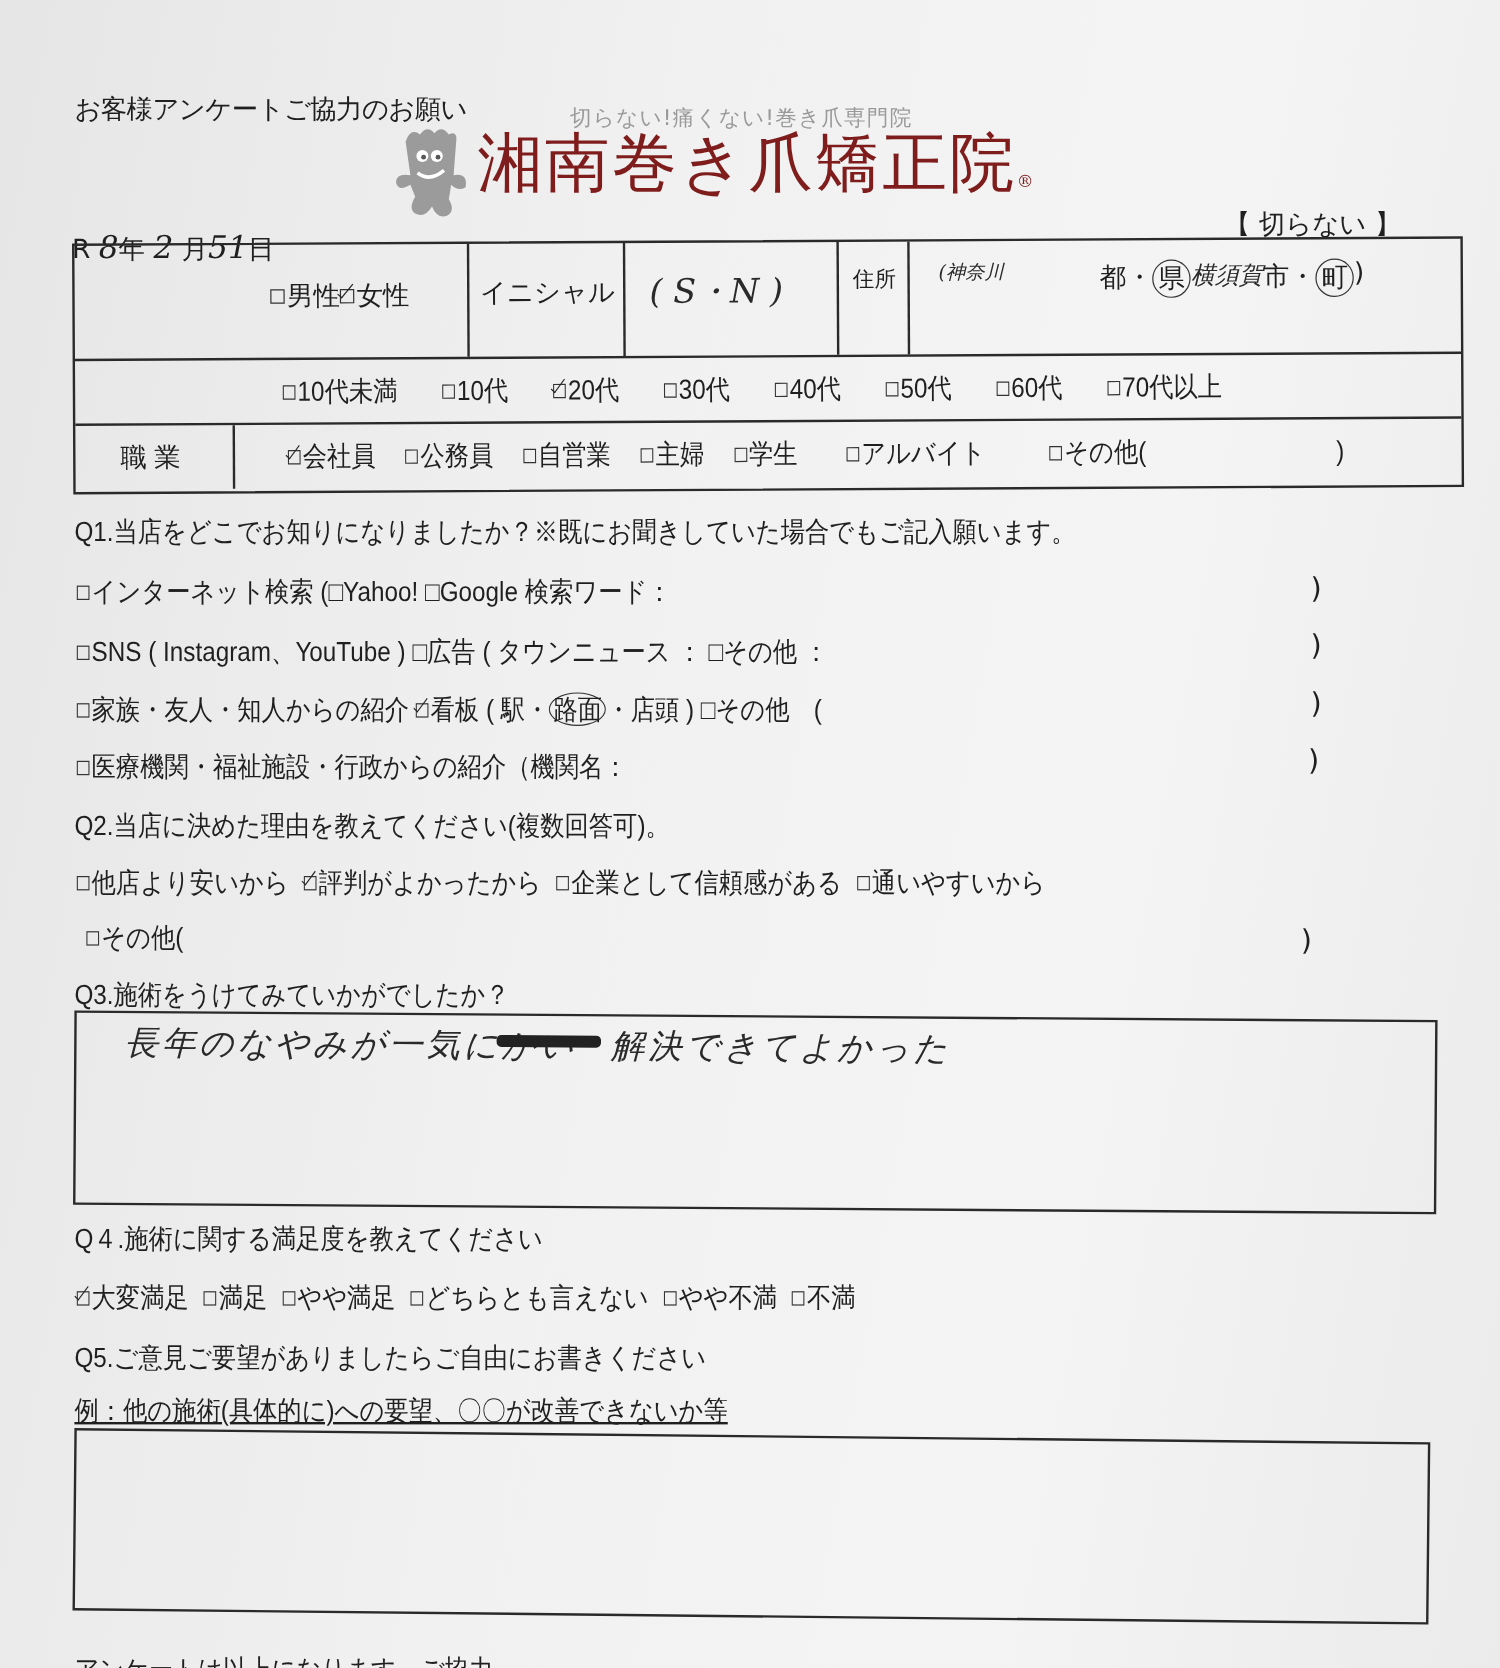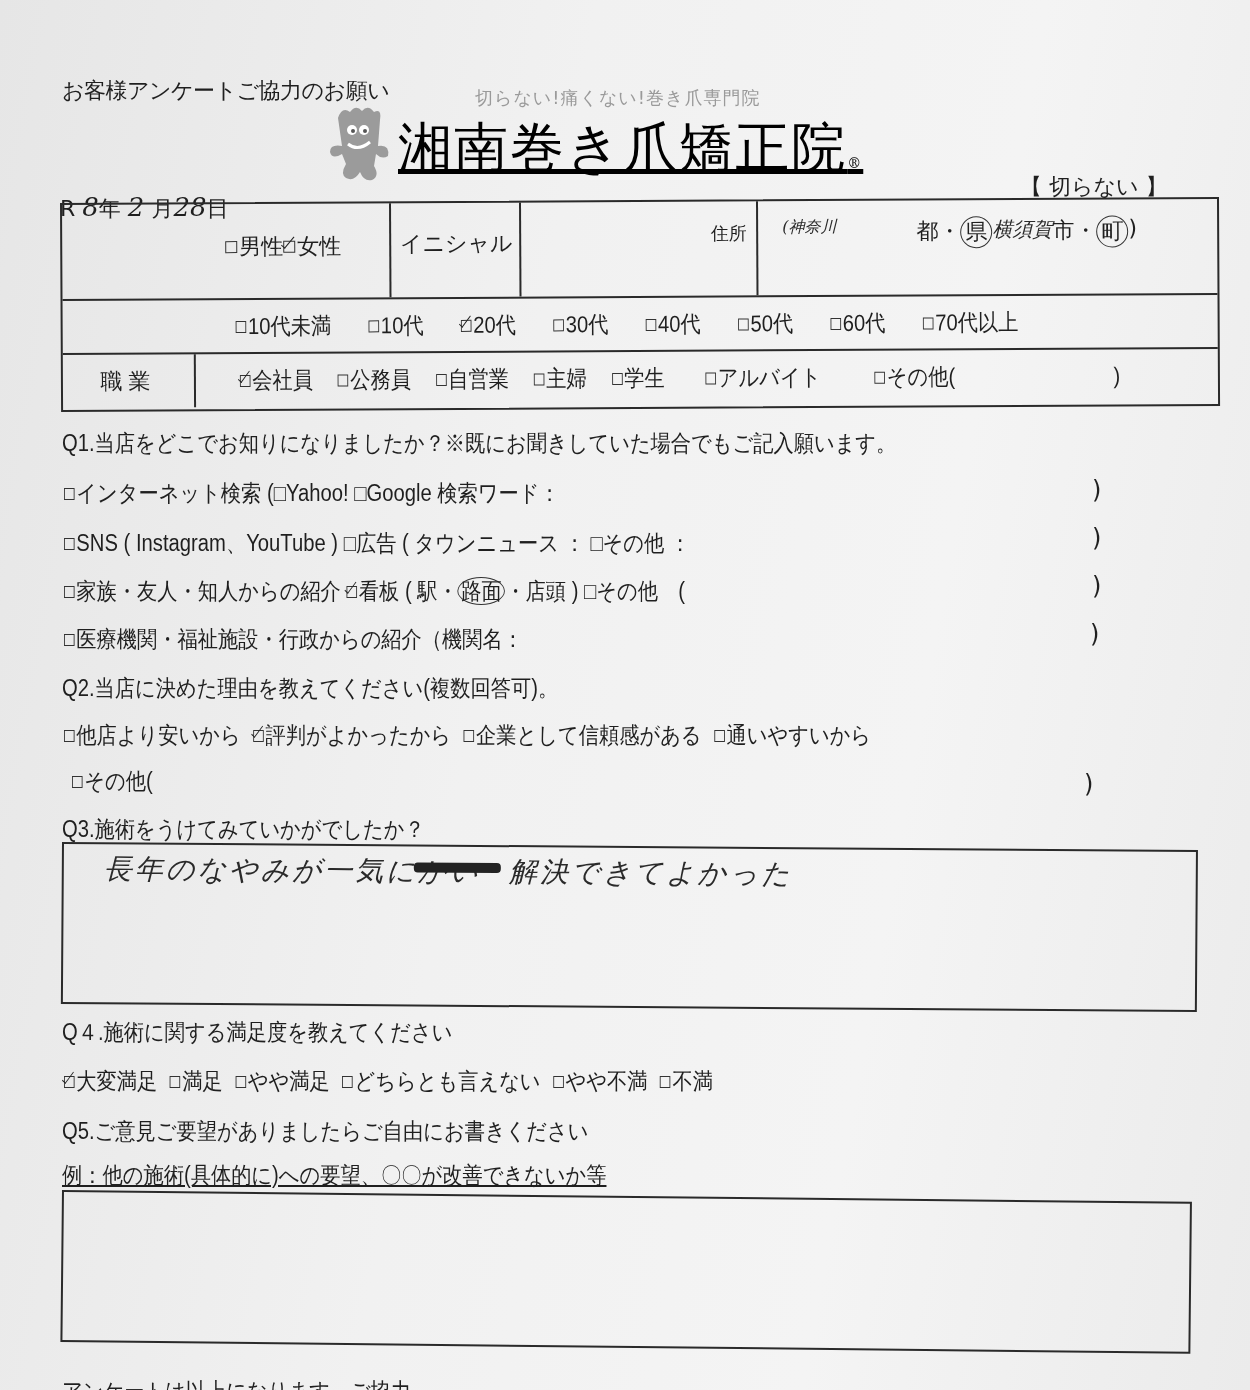--- a/index.html
+++ b/index.html
@@ -14,21 +14,21 @@
   .abs { position:absolute; }
   .txt { font-size:22px; letter-spacing:-0.5px; white-space:nowrap; }
   .cond { font-family:"Liberation Sans", sans-serif; font-size:23px; transform:scaleX(0.88); transform-origin:left center; white-space:nowrap; }
   .hand { font-family:"DejaVu Serif", serif; font-style:italic; color:#2a2a2a; white-space:nowrap; }
   .cb { display:inline-block; width:10px; height:10px; border:1.3px solid #333; margin-right:2px; vertical-align:1px; position:relative; }
   .cb.checked::after { content:""; position:absolute; left:1px; top:-8px; width:4px; height:14px; border-right:1.6px solid #222; border-bottom:1.6px solid #222; transform:rotate(40deg); }
   .item { display:inline-block; margin-right:26px; }
   
   .subtitle { left:62px; top:76px; font-size:22px; }
   .tagline { left:475px; top:86px; font-size:18px; color:#9a9a9a; letter-spacing:1px; }
-  .logo-title { left:398px; top:112px; font-family:"DejaVu Serif", serif; font-size:54px; color:#000000; letter-spacing:2px;text-decoration:underline; }
+  .logo-title { left:398px; top:100px; font-family:"DejaVu Serif", serif; font-size:54px; color:#7f1d1d; letter-spacing:2px; }
   .reg { font-size:14px; vertical-align:-2px; }
   .mascot { left:328px; top:104px; width:62px; height:80px; }
   .branch { left:1020px; top:172px; font-size:22px; }
   .date { left:60px; top:192px; font-size:22px; }
   .date .h { font-family:"DejaVu Serif", serif; font-style:italic; font-size:26px; }
   
   .tbl { left:60px; top:203px; width:1155px; height:205px; border:2px solid #2a2a2a; transform:rotate(-0.3deg); transform-origin:left top; }
   .row { position:absolute; left:0; right:0; border-bottom:2px solid #2a2a2a; }
   .row:last-child { border-bottom:none; }
   .cell { position:absolute; top:0; bottom:0; border-right:2px solid #2a2a2a; display:flex; align-items:center; }
@@ -55,31 +55,34 @@
   </svg>
 </div>
 <div class="abs logo-title">
   <span>湘南巻き爪矯正院</span><span class="reg">®</span>
 </div>
 <div class="abs branch">【 切らない 】</div>
 
 <div class="abs date">
   <span>R</span>
   <span class="h">8</span><span>年</span>
-  <span class="h">2</span>&nbsp;<span>月</span><span class="h">28</span><span>日</span>
+  <span class="h">2</span>&nbsp;<span>月</span><span class="h">51</span><span>日</span>
 </div>
 
 <div class="abs tbl">
 
   <div class="row" style="top:0;height:94px;">
     <div class="cell" style="left:133px;width:196px;padding-left:30px;box-sizing:border-box;align-items:flex-start;padding-top:28px;font-size:22px;">
       <span><span class="cb"></span><span>男性</span></span>
       <span><span class="cb checked"></span><span>女性</span></span>
     </div>
     <div class="cell" style="left:331px;width:126px;justify-content:center;align-items:flex-start;padding-top:26px;font-size:22px;">イニシャル</div>
+    <div class="cell" style="left:459px;width:178px;align-items:flex-start;padding-top:22px;padding-left:20px;box-sizing:border-box;">
+      <span class="hand" style="font-size:28px;">( S・N )</span>
+    </div>
     <div class="cell" style="left:639px;width:55px;flex-direction:column;justify-content:flex-start;padding-top:18px;font-size:18px;line-height:28px;">住所</div>
     <div class="cell last" style="left:696px;right:0;align-items:flex-start;padding-top:16px;padding-left:24px;box-sizing:border-box;font-size:22px;">
       <span class="hand" style="font-size:16px;">(神奈川</span>
       <span style="display:inline-block;width:80px;"></span>
       <span>都</span>・<span style="border:1.5px solid #333;border-radius:50%;padding:0 4px;">県</span>
       <span class="hand" style="font-size:20px;">横須賀</span><span>市</span>・<span style="border:1.5px solid #333;border-radius:50%;padding:0 4px;">町</span><span>)</span>
     </div>
   </div>
 
   <div class="row" style="top:96px;height:52px;">

